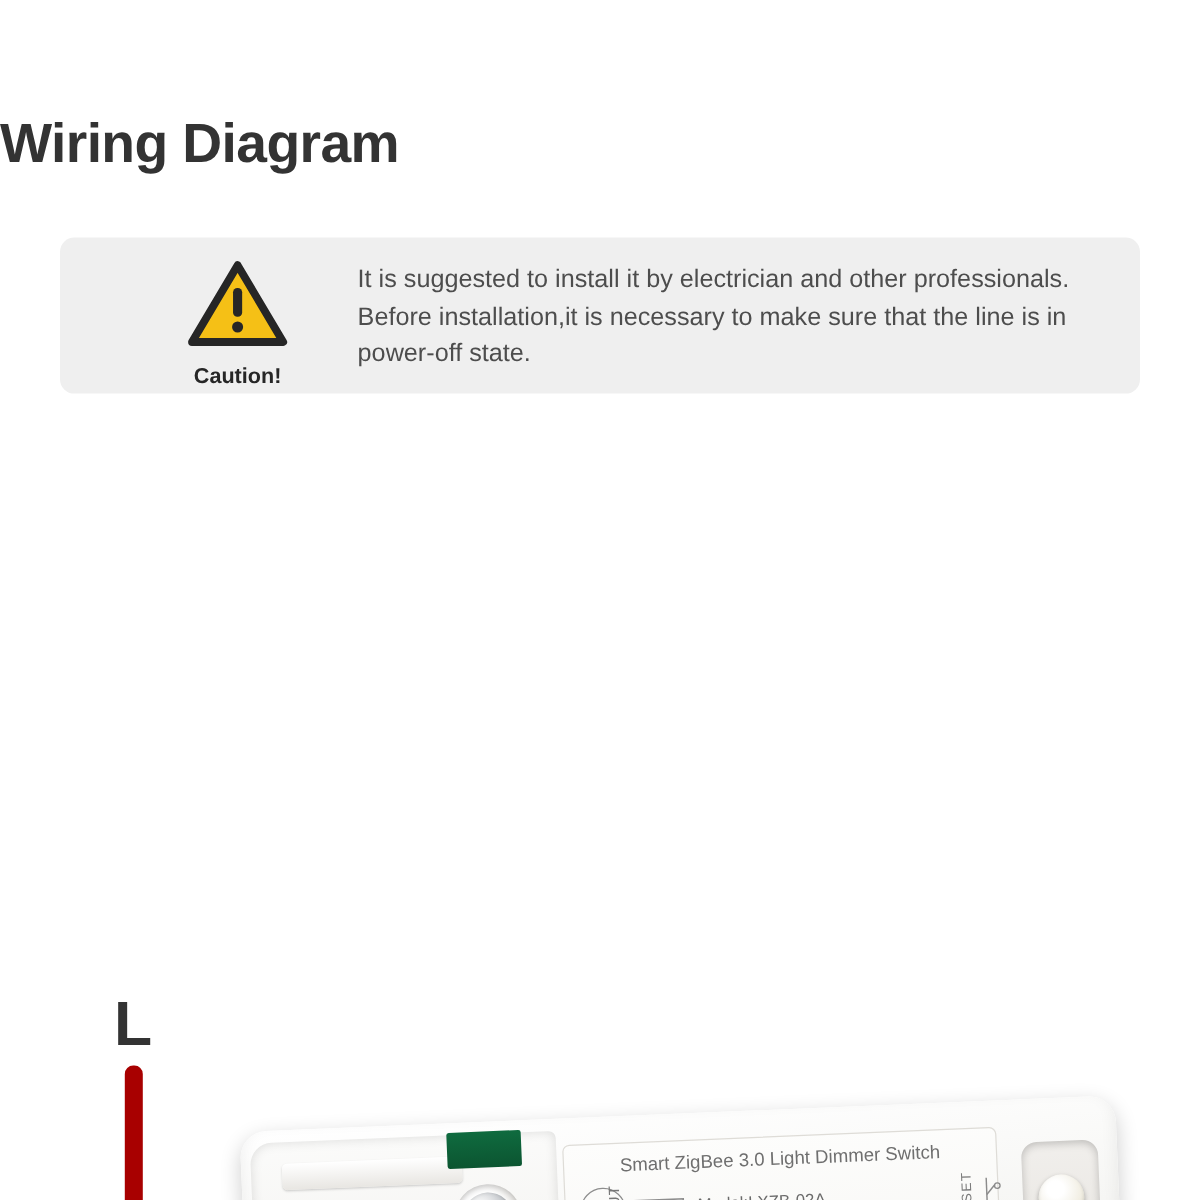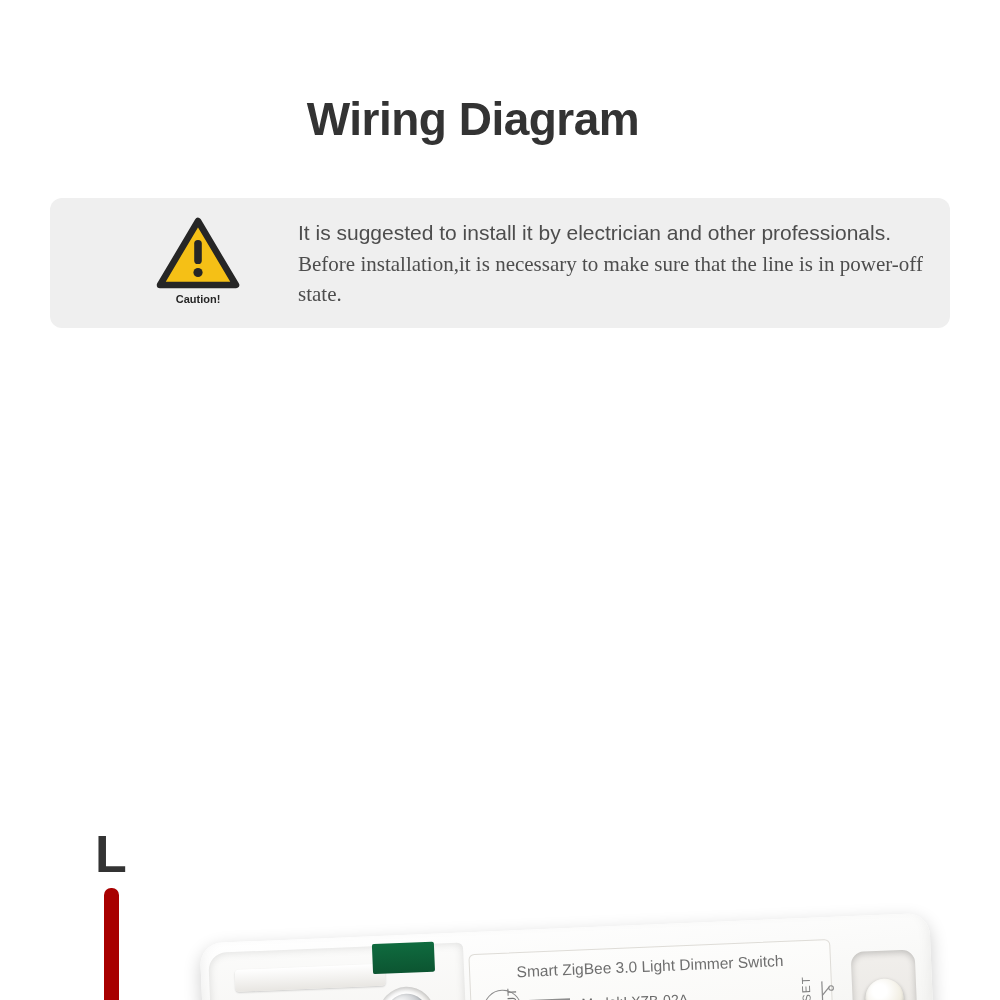--- a/index.html
+++ b/index.html
@@ -7,48 +7,47 @@
     width:1000px;height:1000px;
     background:#ffffff;
     font-family:"Liberation Sans", sans-serif;
     overflow:hidden;
     position:relative;
   }
 
   
   #page-title{
     position:absolute; left:0; top:92px; width:946px;
-    text-align:center;
     font-size:46px; font-weight:bold; color:#333333;
     letter-spacing:-0.5px;
   }
 
   
   #caution-panel{
     position:absolute; left:50px; top:198px;
     width:900px; height:130px;
     background:#efefef;
     border-radius:12px;
     box-sizing:border-box;
   }
   #caution-block{
     position:absolute; left:78px; top:18px;
     width:140px; text-align:center;
   }
   #warning-icon{ display:block; margin:0 auto; }
   #caution-label{
-    margin-top:3px;
-    font-size:11px; font-weight:bold; color:#262626;
+    margin-top:13px;
+    font-size:18px; font-weight:bold; color:#262626;
   }
   #caution-text{
     position:absolute; left:248px; top:20px; right:20px;
     color:#4d4d4d; font-size:21px; line-height:1.42;
   }
   #caution-text .para{ margin-bottom:2px; }
-  #caution-text .para:last-child{ margin-bottom:16px;font-family:Liberation Serif, serif; }
+  #caution-text .para:last-child{ margin-bottom:16px; }
 
   
   #wiring-stage{
     position:absolute; left:0; top:400px; width:1000px; height:580px;
   }
 
   .terminal-letter{
     position:absolute;
     font-size:52px; font-weight:bold; color:#333333;
     line-height:1;

